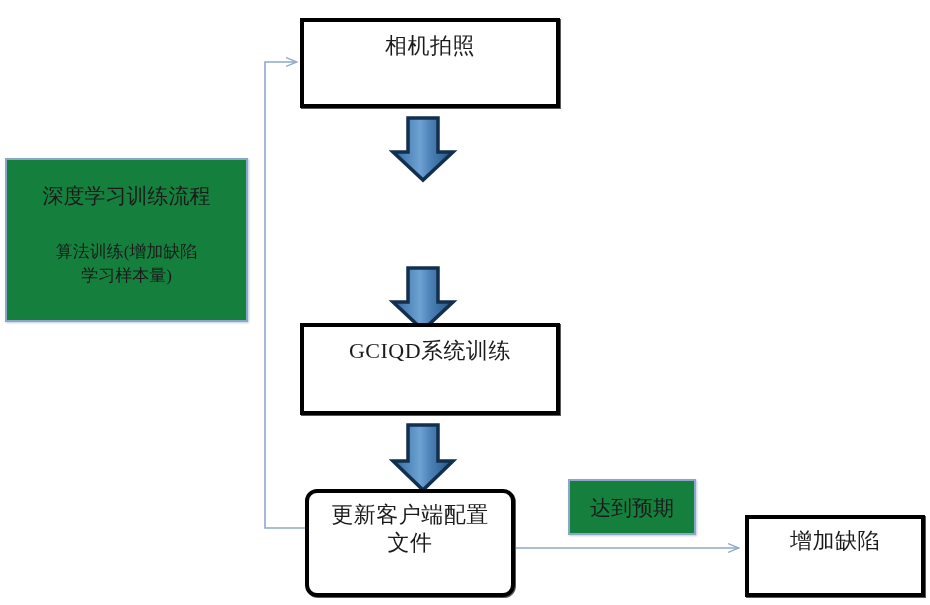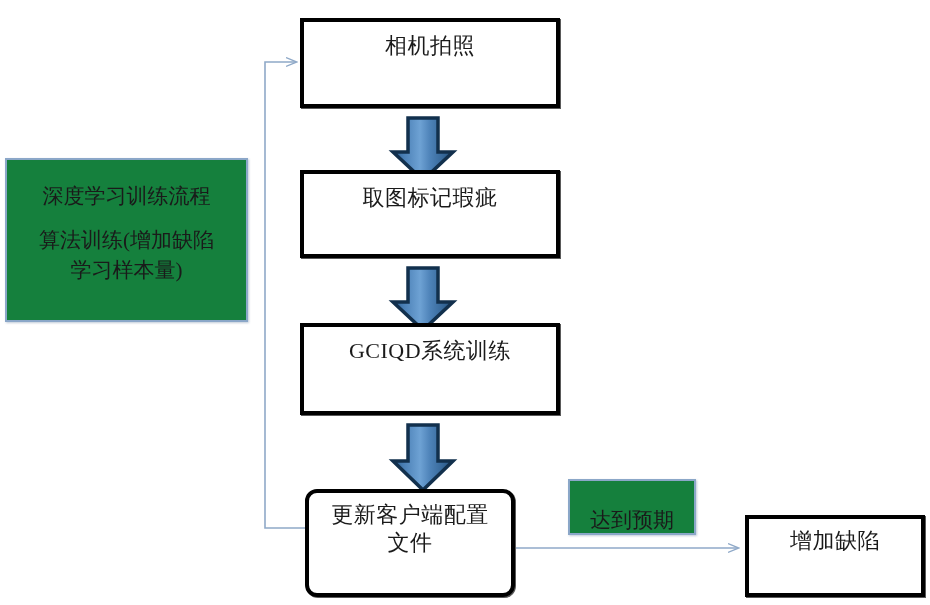--- a/index.html
+++ b/index.html
@@ -64,23 +64,23 @@
     position: absolute;
     left: 0; right: 0;
     top: 22px;
     text-align: center;
     font-size: 21px;
     color: #1a1a1a;
   }
   .side-line2 {
     position: absolute;
     left: 0; right: 0;
-    top: 66px;
+    top: 80px;
     text-align: center;
-    font-size: 21px;
+    font-size: 17px;
     line-height: 1.42;
     color: #1a1a1a;
     white-space: pre-line;
   }
 
   
   #arrow-layer {
     position: absolute;
     left: 0;
     top: 0;
@@ -132,34 +132,31 @@
   <div class="note-box" id="side-panel" style="left:5px; top:158px; width:243px; height:164px;">
     <div class="side-line1">深度学习训练流程</div>
     <div class="side-line2">算法训练(增加缺陷
 学习样本量)</div>
   </div>
 
   <div class="proc-box" style="left:300px; top:18px; width:260px; height:90px;">
     <div class="proc-label">相机拍照</div>
   </div>
 
-  <div class="proc-box" style="left:300px; top:170px; width:260px; height:88px;">
-    <div class="proc-label">取图标记瑕疵</div>
-  </div>
 
   <div class="proc-box" style="left:300px; top:323px; width:260px; height:92px;">
     <div class="proc-label">GCIQD系统训练</div>
   </div>
 
   <div class="proc-box" style="left:305px; top:489px; width:210px; height:108px;border-radius:12px;">
     <div class="proc-label two-line">更新客户端配置
 文件</div>
   </div>
 
   <div class="note-box" style="left:568px; top:479px; width:128px; height:56px;">
-    <div class="note-text" style="top:13px;margin-top:12px;">达到预期</div>
+    <div class="note-text" style="top:13px;">达到预期</div>
   </div>
 
   <div class="proc-box" style="left:745px; top:515px; width:180px; height:82px;">
     <div class="proc-label" style="top:8px;">增加缺陷</div>
   </div>
 
 </div>
 
 </body></html>

